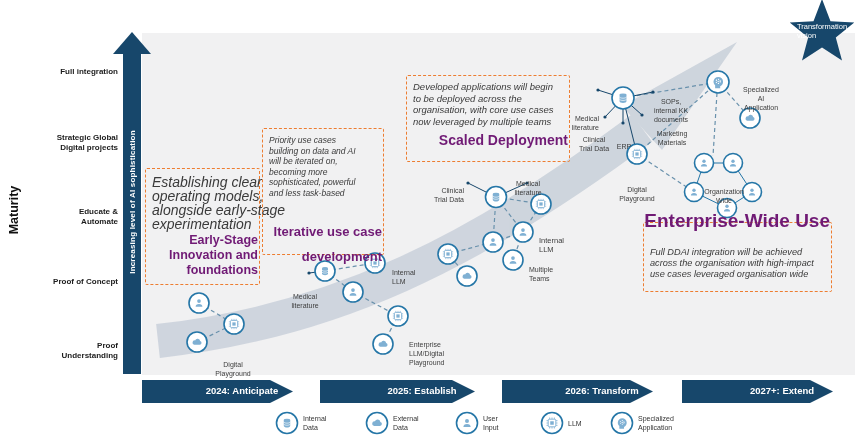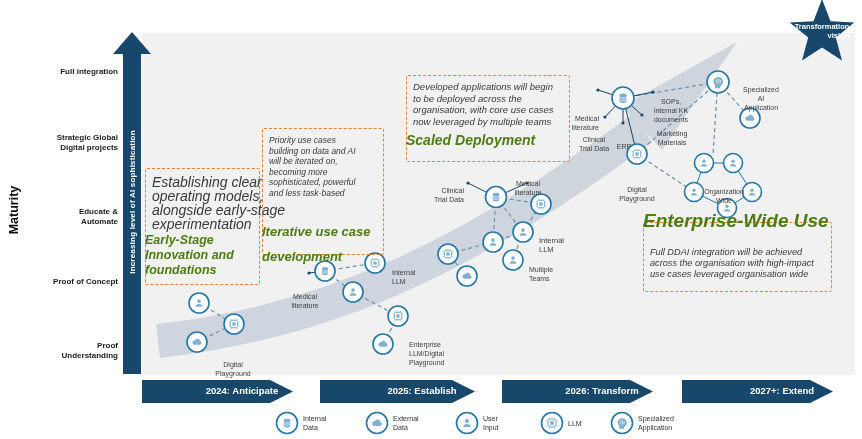--- a/index.html
+++ b/index.html
@@ -6,24 +6,24 @@
   .canvas{position:relative;width:862px;height:439px;background:#fff;
     font-family:"Liberation Sans",sans-serif;overflow:hidden;}
   .layer{position:absolute;left:0;top:0;}
   .ylab{position:absolute;left:18px;width:100px;text-align:right;font-weight:bold;
     font-size:8px;line-height:10px;color:#1c1c1c;white-space:pre-line;}
   .axis-title{position:absolute;left:14px;top:210px;transform:translate(-50%,-50%) rotate(-90deg);
     font-weight:bold;font-size:12.5px;color:#111;}
   .varrow-label{position:absolute;left:132px;top:202px;width:250px;text-align:center;
     transform:translate(-50%,-50%) rotate(-90deg);color:#fff;font-weight:bold;font-size:8px;letter-spacing:.2px;}
   .star-label{position:absolute;left:822px;top:31px;transform:translate(-50%,-50%);
-    color:#fff;font-weight:bold;font-size:7.5px;line-height:1.2;text-align:right;white-space:pre-line;}
+    color:#fff;font-weight:normal;font-size:7.5px;line-height:1.2;text-align:left;white-space:pre-line;}
   .obox{position:absolute;border:1.5px dashed #ED7D31;border-radius:2px;}
   .desc{position:absolute;font-style:italic;color:#3a3a3a;white-space:pre-line;}
-  .heading{position:absolute;color:#4d7c0f;font-weight:bold;text-align:left;white-space:pre-line;font-style:italic;}
+  .heading{position:absolute;color:#701a75;font-weight:bold;text-align:right;white-space:pre-line;}
   .nl{position:absolute;font-size:7px;line-height:1.25;color:#3d3d3d;white-space:pre-line;margin-top:16px;}
   .ctr{transform:translateX(-50%);text-align:center;}
   .rgt{transform:translateX(-100%);text-align:right;}
   .tl{position:absolute;top:385px;color:#fff;font-weight:bold;font-size:9.5px;text-align:center;margin-left:36px;}
   .leg-label{position:absolute;top:414px;font-size:7px;line-height:9px;color:#333;white-space:pre-line;}
 </style>
 </head>
 <body>
 
 <div class="canvas">

